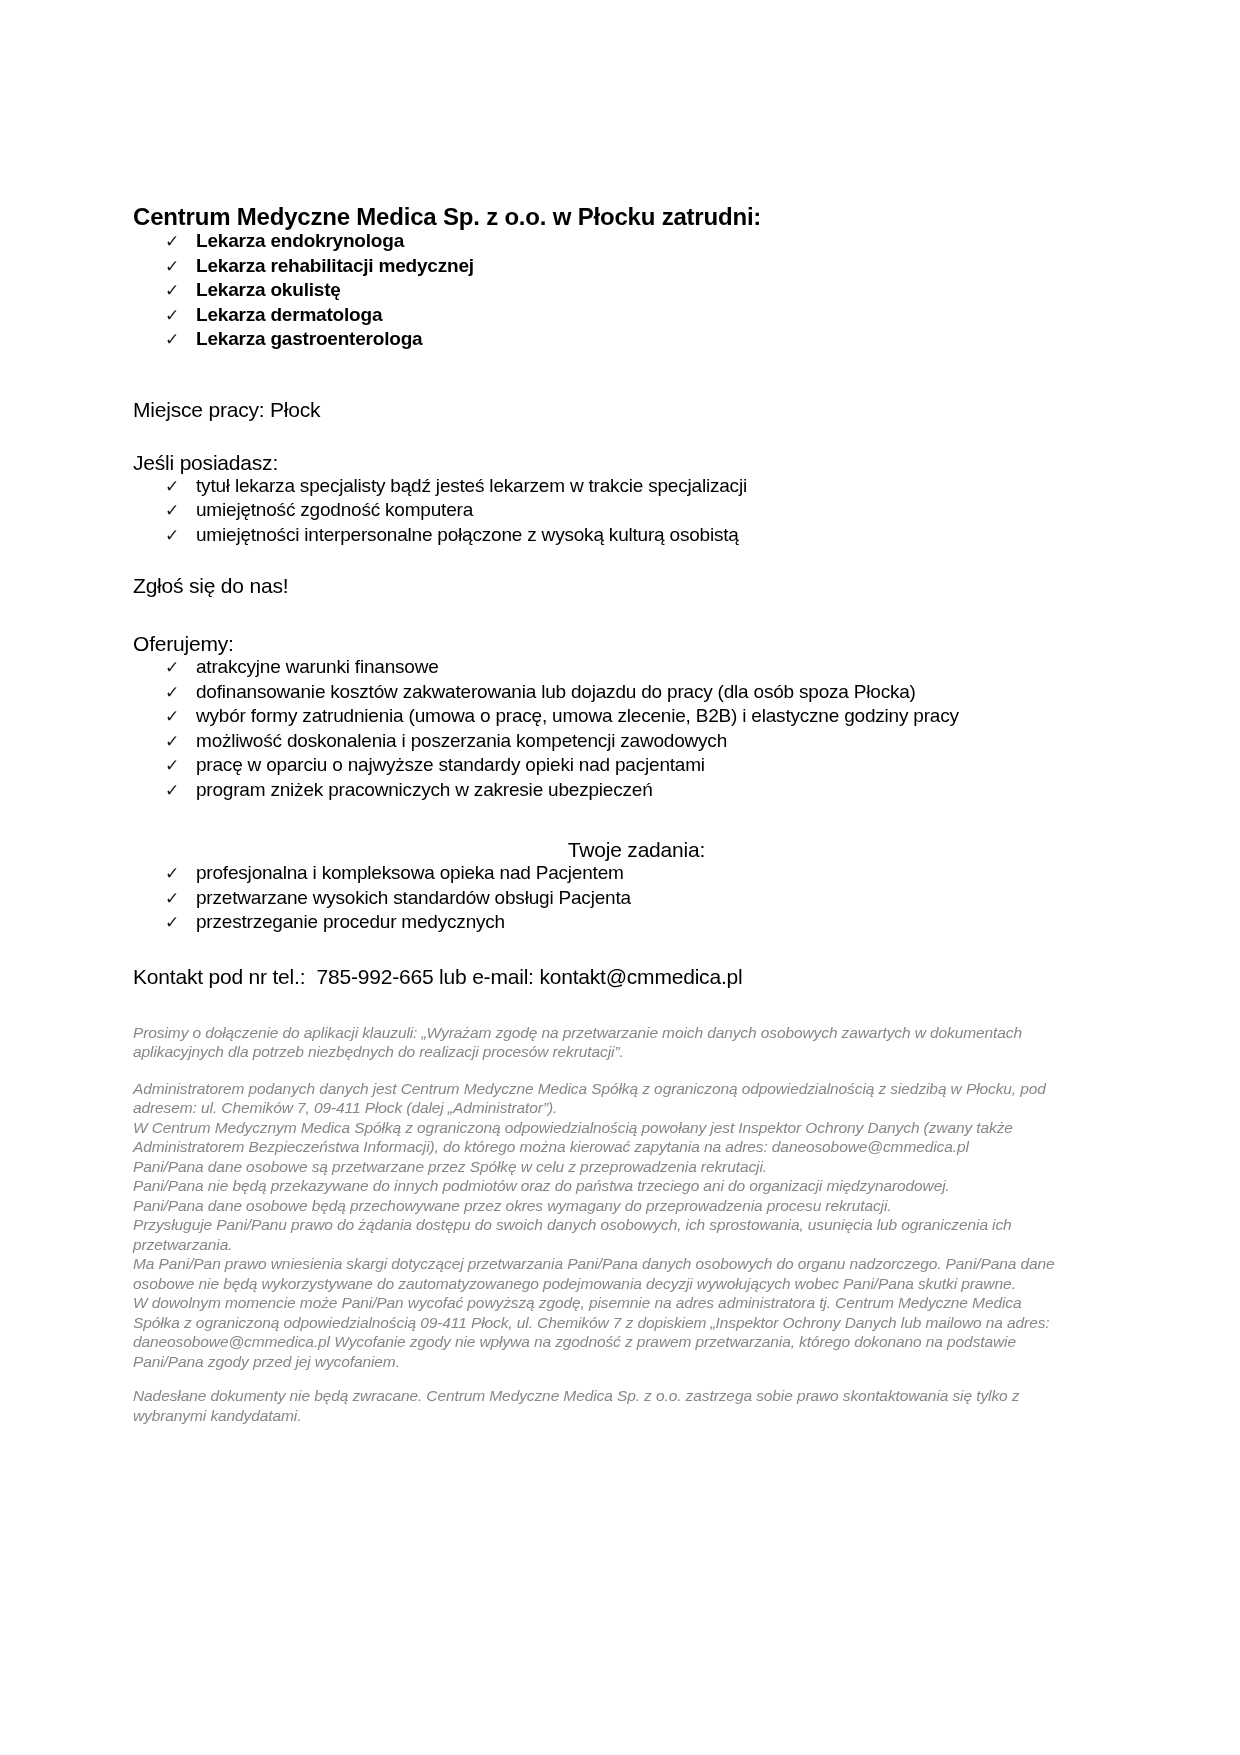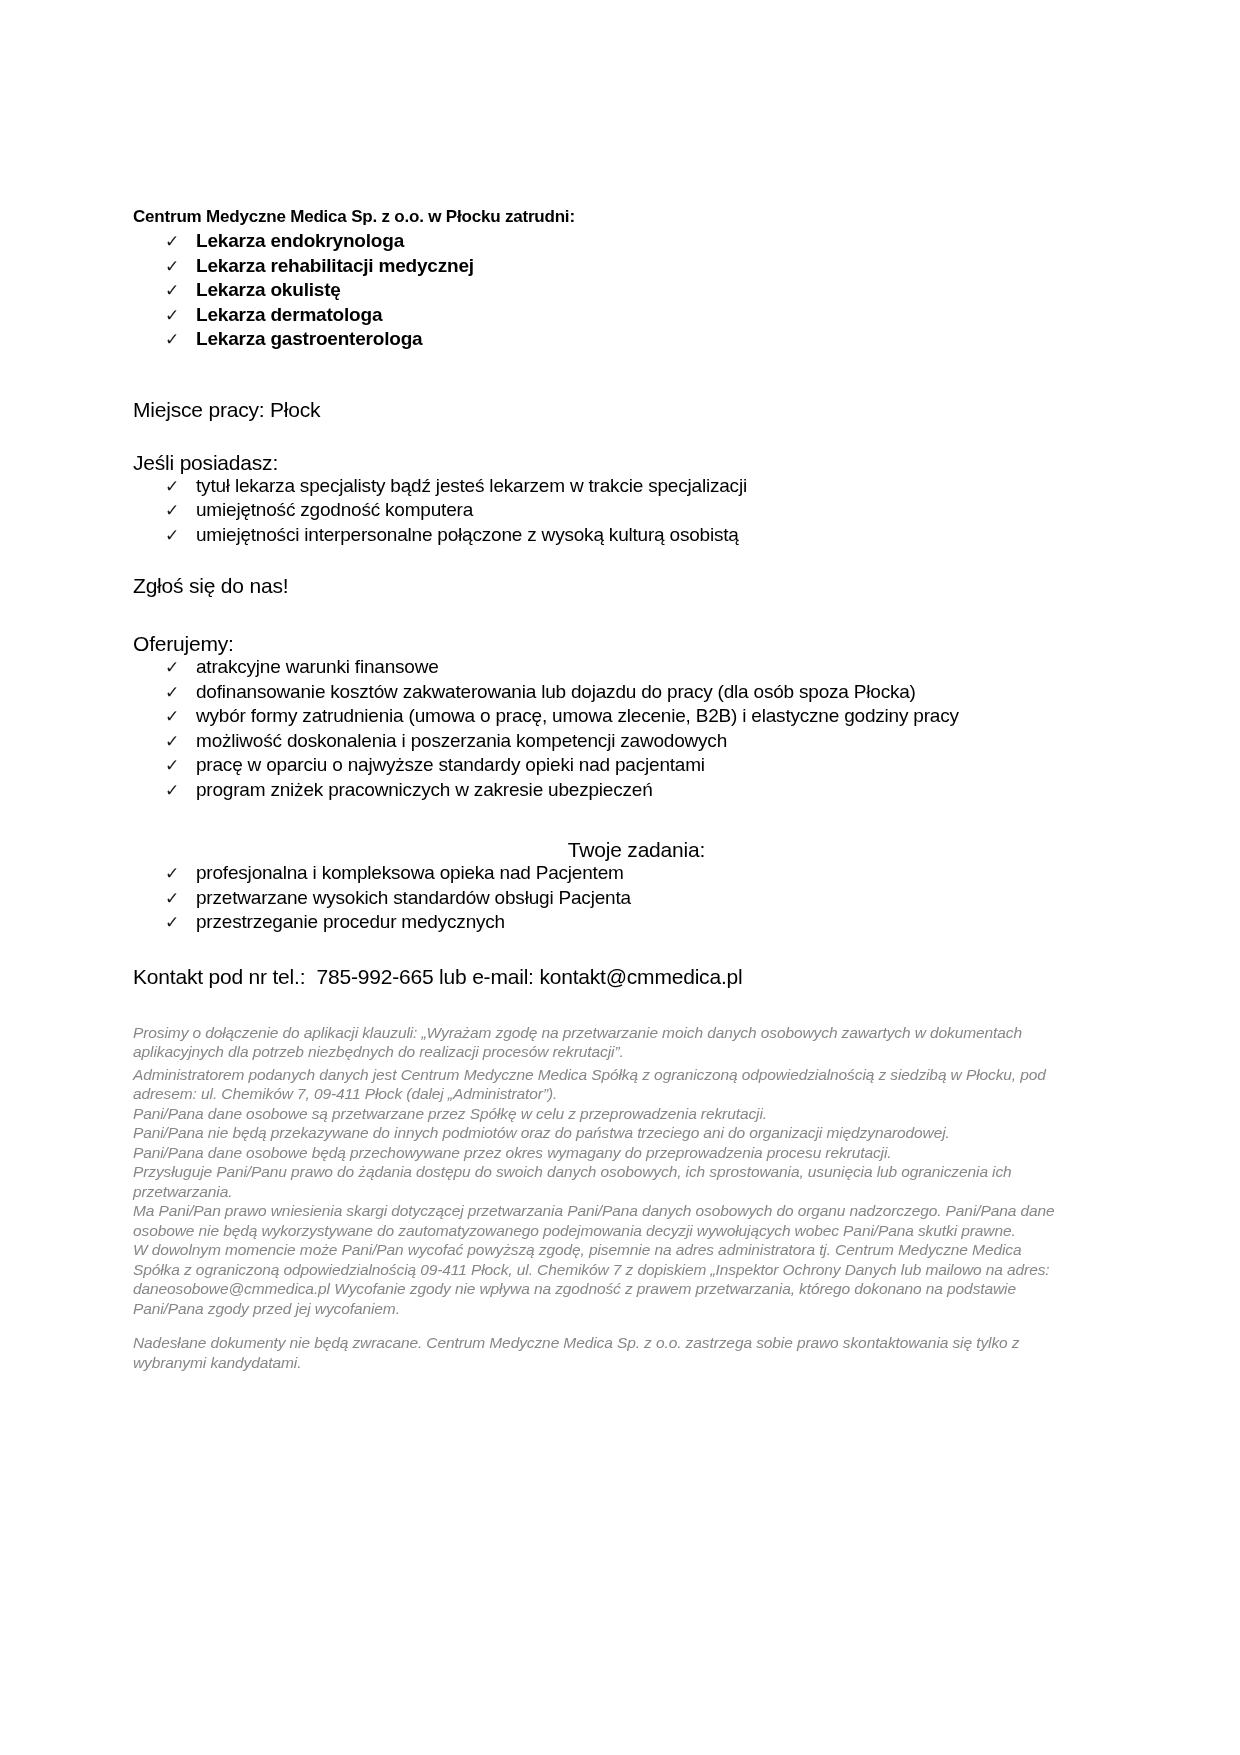--- a/index.html
+++ b/index.html
@@ -13,21 +13,21 @@
     height: 1755px;
     background: #ffffff;
     overflow: hidden;
     font-family: "Liberation Sans", "DejaVu Sans", sans-serif;
     color: #000000;
     box-sizing: border-box;
     padding: 0 100px 0 133px;
   }
   .title {
     margin: 205px 0 0 0;
-    font-size: 17px;
+    font-size: 24px;
     font-weight: bold;
     line-height: 24px;
     letter-spacing: -0.2px;
   }
   .body-line {
     margin: 0;
     font-size: 21px;
     line-height: 23px;
     letter-spacing: -0.2px;
     white-space: pre-wrap;
@@ -69,21 +69,21 @@
   .legal {
     margin-top: 35px;
     width: 930px;
     color: #878787;
     font-style: italic;
     font-size: 15.5px;
     line-height: 19.5px;
     letter-spacing: -0.1px;
   }
   .legal p { margin: 0; }
-  .legal .legal-block { margin-top: 3px; }
+  .legal .legal-block { margin-top: 17px; }
   .legal .legal-closing { margin-top: 15px; }
   .legal .legal-line { margin: 0; }
 </style>
 </head>
 <body>
 
 <div class="page">
 
   <h1 class="title">Centrum Medyczne Medica Sp. z o.o. w Płocku zatrudni:</h1>
 
@@ -177,20 +177,21 @@
       </li>
     </ul>
 
   <p class="body-line mt-contact">Kontakt pod nr tel.:  785-992-665 lub e-mail: kontakt@cmmedica.pl</p>
 
   <div class="legal">
     <p class="legal-para legal-clause">Prosimy o dołączenie do aplikacji klauzuli: „Wyrażam zgodę na przetwarzanie moich danych osobowych zawartych w dokumentach aplikacyjnych dla potrzeb niezbędnych do realizacji procesów rekrutacji”.</p>
 
     <div class="legal-block">
         <p class="legal-line">Administratorem podanych danych jest Centrum Medyczne Medica Spółką z ograniczoną odpowiedzialnością z siedzibą w Płocku, pod adresem: ul. Chemików 7, 09-411 Płock (dalej „Administrator”).</p>
+        <p class="legal-line">W Centrum Medycznym Medica Spółką z ograniczoną odpowiedzialnością powołany jest Inspektor Ochrony Danych (zwany także Administratorem Bezpieczeństwa Informacji), do którego można kierować zapytania na adres: daneosobowe@cmmedica.pl</p>
         <p class="legal-line">Pani/Pana dane osobowe są przetwarzane przez Spółkę w celu z przeprowadzenia rekrutacji.</p>
         <p class="legal-line">Pani/Pana nie będą przekazywane do innych podmiotów oraz do państwa trzeciego ani do organizacji międzynarodowej.</p>
         <p class="legal-line">Pani/Pana dane osobowe będą przechowywane przez okres wymagany do przeprowadzenia procesu rekrutacji.</p>
         <p class="legal-line">Przysługuje Pani/Panu prawo do żądania dostępu do swoich danych osobowych, ich sprostowania, usunięcia lub ograniczenia ich przetwarzania.</p>
         <p class="legal-line">Ma Pani/Pan prawo wniesienia skargi dotyczącej przetwarzania Pani/Pana danych osobowych do organu nadzorczego. Pani/Pana dane osobowe nie będą wykorzystywane do zautomatyzowanego podejmowania decyzji wywołujących wobec Pani/Pana skutki prawne.</p>
         <p class="legal-line">W dowolnym momencie może Pani/Pan wycofać powyższą zgodę, pisemnie na adres administratora tj. Centrum Medyczne Medica Spółka z ograniczoną odpowiedzialnością 09-411 Płock, ul. Chemików 7 z dopiskiem „Inspektor Ochrony Danych lub mailowo na adres: daneosobowe@cmmedica.pl Wycofanie zgody nie wpływa na zgodność z prawem przetwarzania, którego dokonano na podstawie Pani/Pana zgody przed jej wycofaniem.</p>
       </div>
 
     <p class="legal-para legal-closing">Nadesłane dokumenty nie będą zwracane. Centrum Medyczne Medica Sp. z o.o. zastrzega sobie prawo skontaktowania się tylko z wybranymi kandydatami.</p>
   </div>

